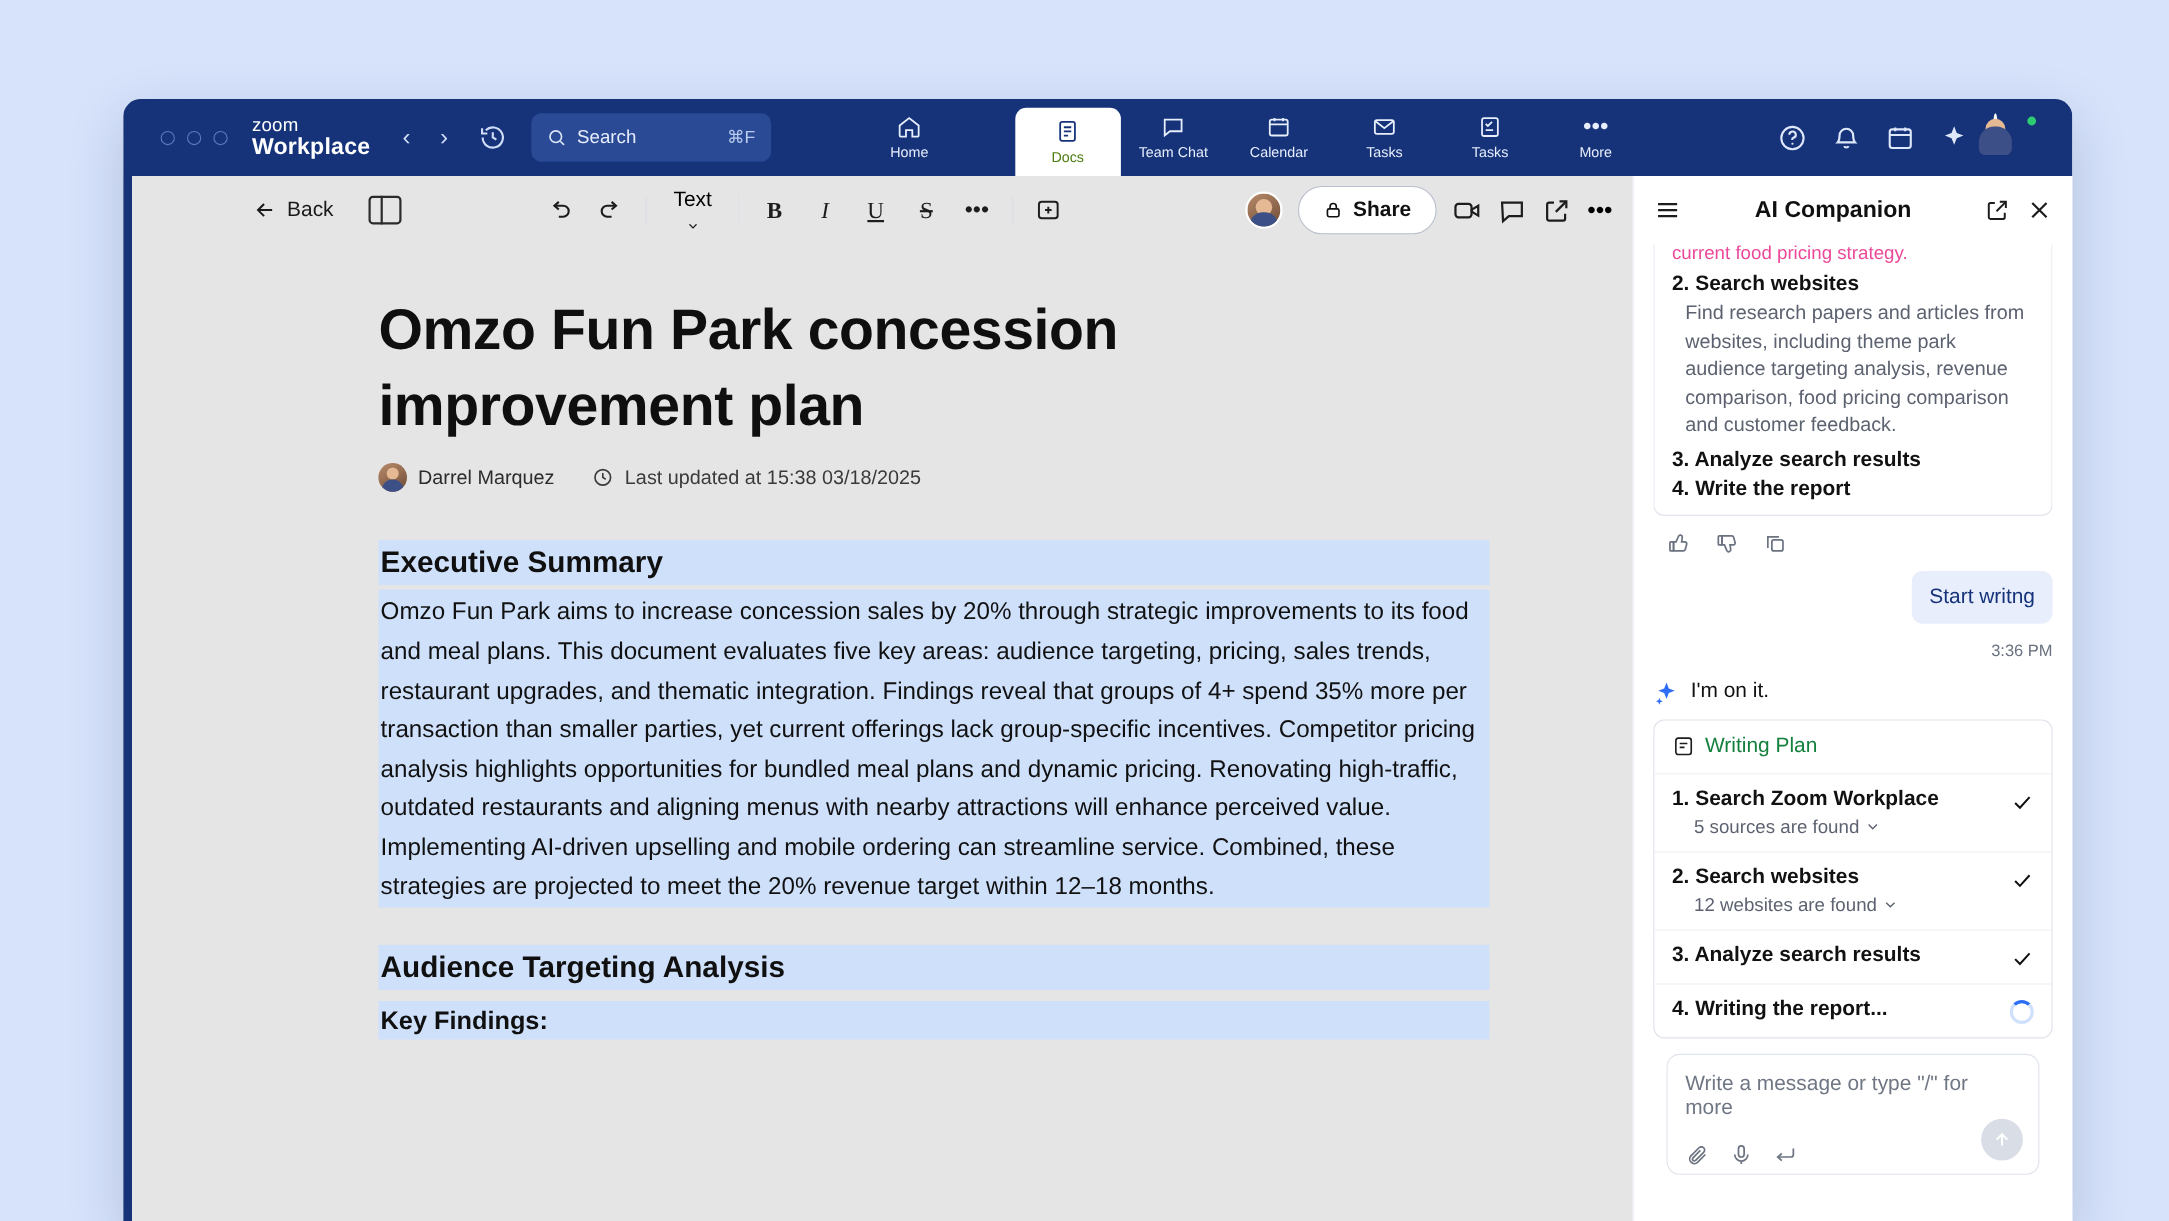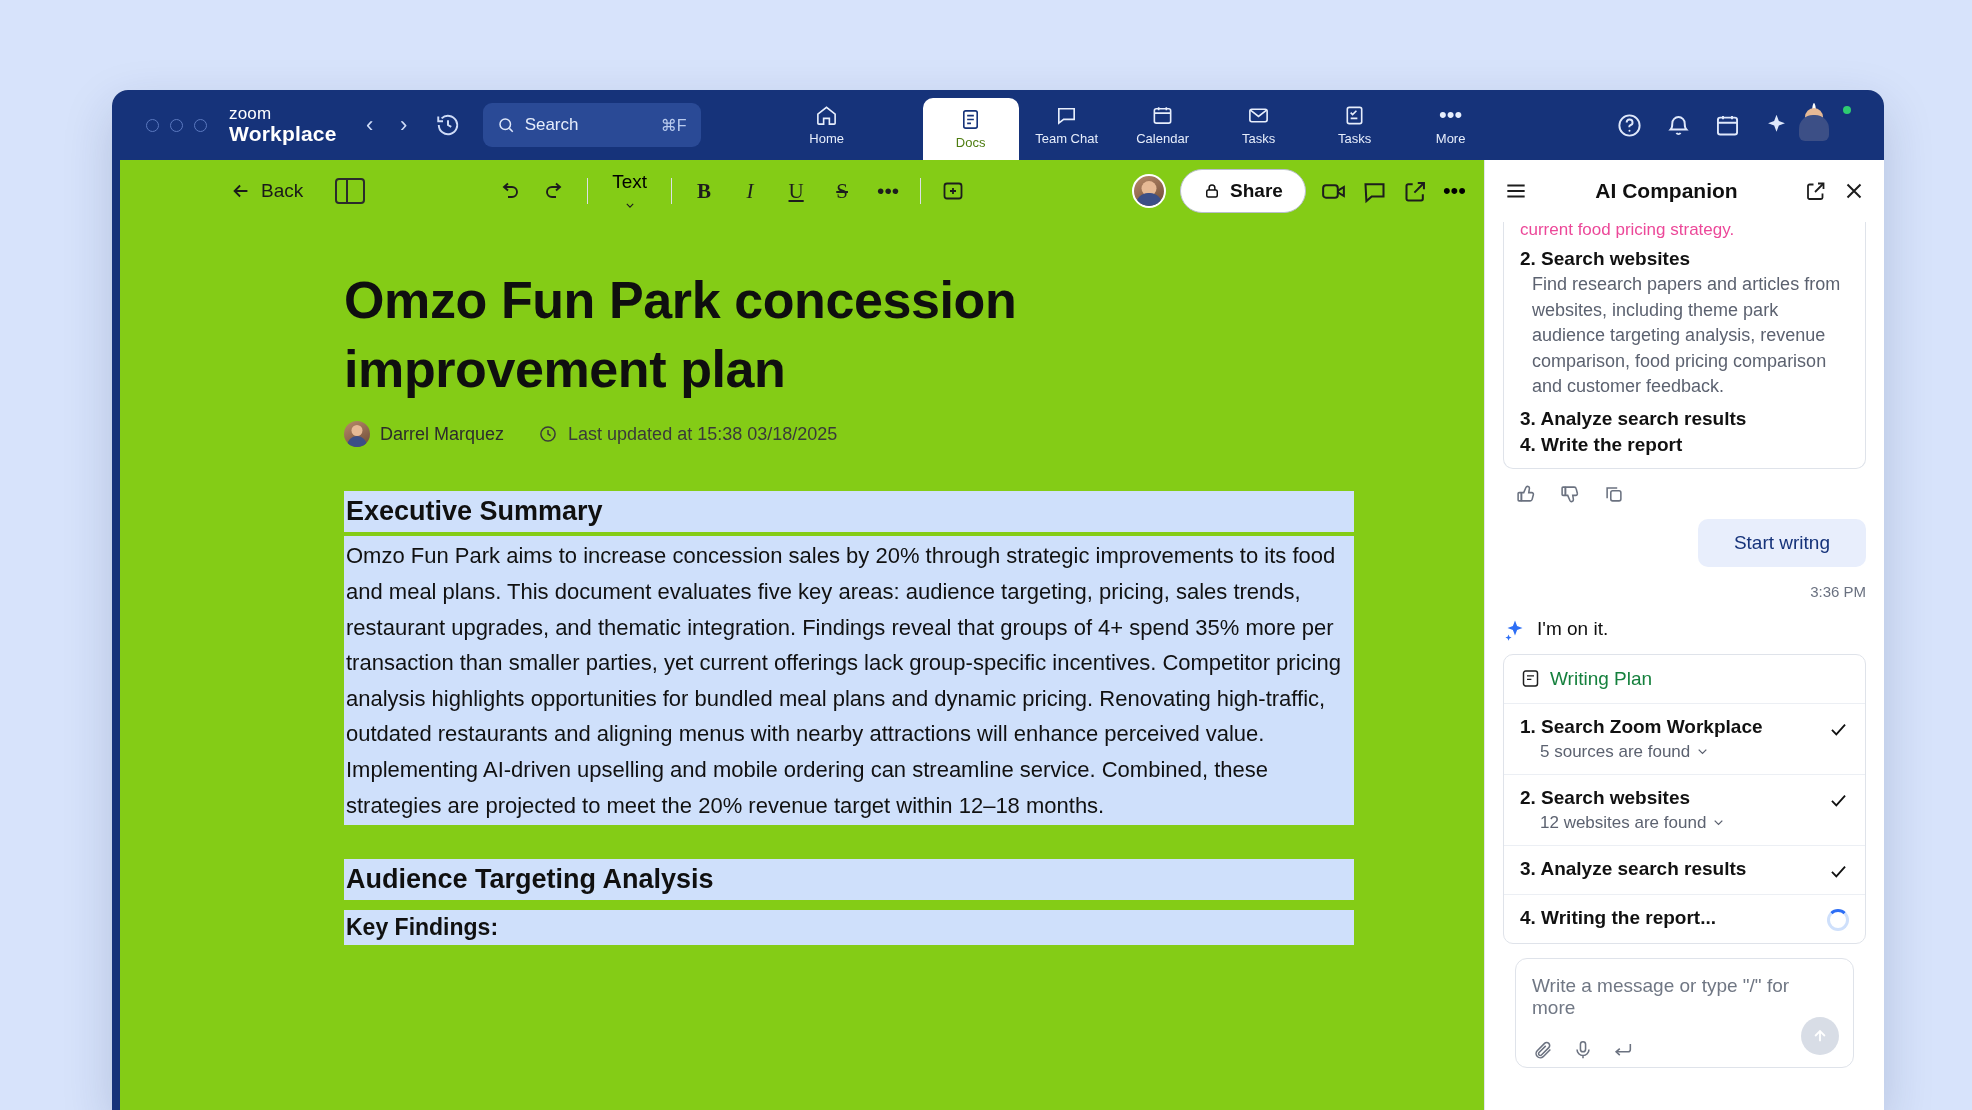--- a/index.html
+++ b/index.html
@@ -103,21 +103,21 @@
     background: #2ecc71; border: 2px solid #16337a;
   }
 
   
   .body {
     display: flex;
     height: 950px;
   }
   .docpane {
     width: 1372px;
-    background: #84cc16;
+    background: #e5e5e5;
     position: relative;
   }
   .railstrip {
     position: absolute; left: 0; top: 0; width: 8px; height: 100%;
     background: #16337a;
   }
 
   
   .doctoolbar {
     height: 62px;
@@ -206,21 +206,21 @@
   }
   .plancard.top { border-top: none; border-radius: 0 0 10px 10px; }
   .fadetext { color: #ec4899; font-size: 17px; padding: 0 16px 4px 16px; }
   .stepnum { font-size: 19px; font-weight: 700; color: #111; padding: 4px 16px 0 16px; }
   .stepdesc { font-size: 18px; color: #5c6270; line-height: 1.42; padding: 2px 16px 4px 28px; }
   .reactrow { display: flex; gap: 22px; padding: 14px 20px 4px 12px; color: #6b7280; }
 
   .userbubble {
     margin: 10px 0 16px auto;
     background: #e8eefc; color: #16337a;
-    font-size: 19px; padding: 13px 36px; border-radius: 10px;
+    font-size: 19px; padding: 13px 16px; border-radius: 10px;
     width: fit-content;
   }
   .bubbletime { text-align: right; font-size: 15px; color: #6a7180; margin-top: 8px; }
 
   .airow { display: flex; gap: 10px; align-items: flex-start; margin-top: 16px; }
   .sparkle { color: #2d6ef5; font-size: 22px; line-height: 1; padding-top: 2px;}
   .aitext { font-size: 19px; color: #101010; padding-top: 2px; }
 
   .wpcard { border: 1px solid #dfe3ea; border-radius: 10px; margin-top: 12px; overflow: hidden; }
   .wphead { display: flex; align-items: center; gap: 9px; padding: 13px 16px; font-size: 19px; color: #15803d; border-bottom: 1px solid #eceff4;}

